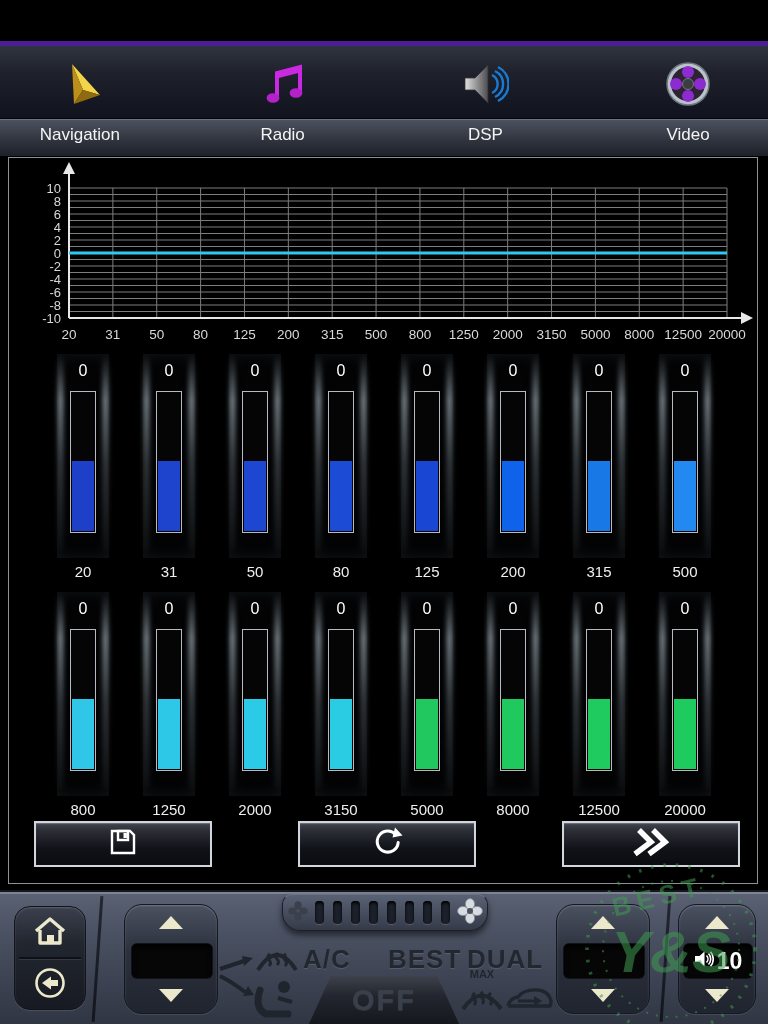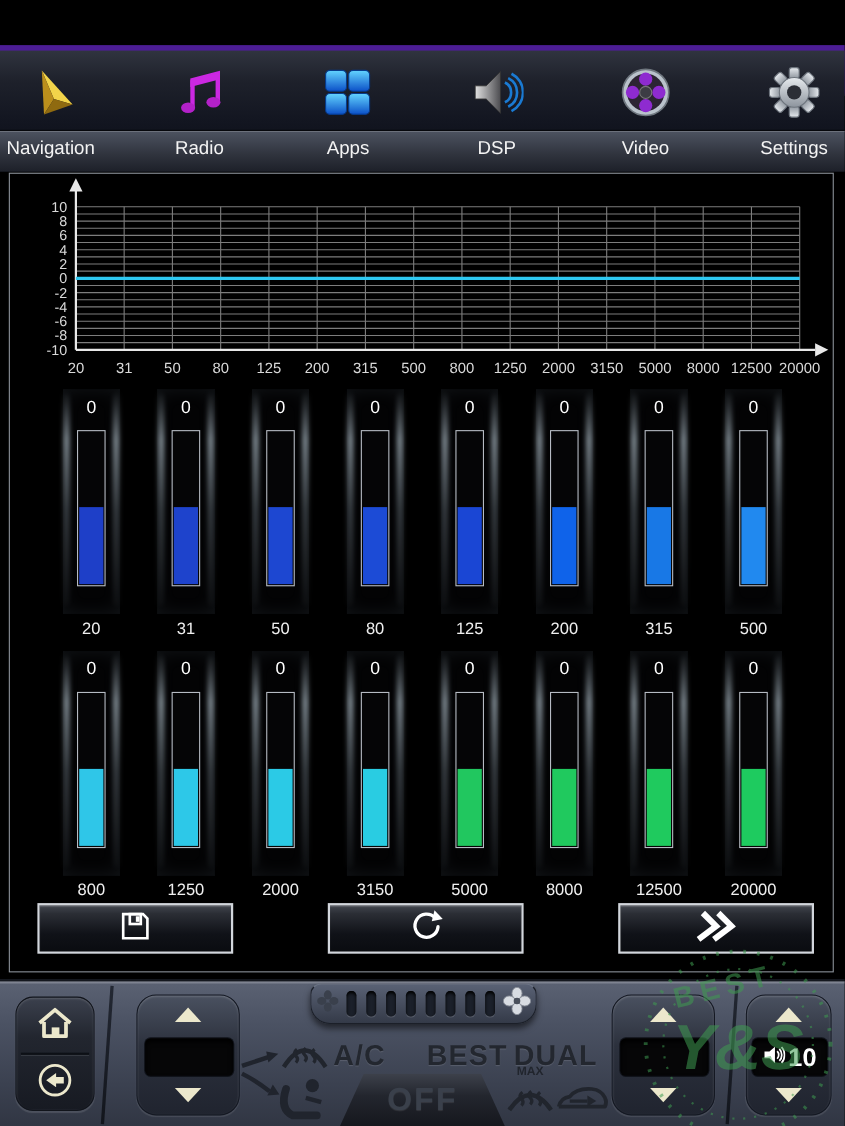--- a/index.html
+++ b/index.html
@@ -213,33 +213,20 @@
             <polygon points="16,13 43,6 43,12 16,19" fill="#cb28e2"></polygon>
             <ellipse cx="14" cy="38" rx="6.4" ry="4.8" fill="#b321c9"></ellipse>
             <ellipse cx="37" cy="33" rx="6.4" ry="4.8" fill="#b321c9"></ellipse>
           </svg>
       </span>
       <span class="nav-label">Radio</span>
     </div>
     <div class="nav-item">
       <span class="nav-icon">
         <svg width="48" height="48">
-            <g fill="url(#bluegrad)" stroke="#073a8a" stroke-width="1">
-              <rect x="4" y="4" width="19" height="19" rx="4"></rect>
-              <rect x="25" y="4" width="19" height="19" rx="4"></rect>
-              <rect x="4" y="25" width="19" height="19" rx="4"></rect>
-              <rect x="25" y="25" width="19" height="19" rx="4"></rect>
-            </g>
-          </svg>
-      </span>
-      <span class="nav-label">Apps</span>
-    </div>
-    <div class="nav-item">
-      <span class="nav-icon">
-        <svg width="48" height="48">
             <polygon points="4,18 14,18 27,5 27,43 14,30 4,30" fill="url(#spkgrad)" stroke="#333" stroke-width="0.8"></polygon>
             <g fill="none" stroke="#1a7ad2" stroke-width="2.4">
               <path d="M31 15 A 10 10 0 0 1 31 33"></path>
               <path d="M34 11 A 14.5 14.5 0 0 1 34 37"></path>
               <path d="M37 7 A 19 19 0 0 1 37 41"></path>
             </g>
           </svg>
       </span>
       <span class="nav-label">DSP</span>
     </div>
@@ -251,39 +238,20 @@
             <g fill="#8e2bd0">
               <circle cx="24" cy="12" r="6"></circle>
               <circle cx="36" cy="24" r="6"></circle>
               <circle cx="24" cy="36" r="6"></circle>
               <circle cx="12" cy="24" r="6"></circle>
             </g>
             <circle cx="24" cy="24" r="5.5" fill="#3c3c44" stroke="#777" stroke-width="1"></circle>
           </svg>
       </span>
       <span class="nav-label">Video</span>
-    </div>
-    <div class="nav-item">
-      <span class="nav-icon">
-        <svg width="48" height="48">
-            <g fill="url(#gearg)" stroke="#6d747d" stroke-width="1">
-              <rect x="19.5" y="1.5" width="9" height="10" rx="2.5"></rect>
-              <rect x="19.5" y="1.5" width="9" height="10" rx="2.5" transform="rotate(45 24 24)"></rect>
-              <rect x="19.5" y="1.5" width="9" height="10" rx="2.5" transform="rotate(90 24 24)"></rect>
-              <rect x="19.5" y="1.5" width="9" height="10" rx="2.5" transform="rotate(135 24 24)"></rect>
-              <rect x="19.5" y="1.5" width="9" height="10" rx="2.5" transform="rotate(180 24 24)"></rect>
-              <rect x="19.5" y="1.5" width="9" height="10" rx="2.5" transform="rotate(225 24 24)"></rect>
-              <rect x="19.5" y="1.5" width="9" height="10" rx="2.5" transform="rotate(270 24 24)"></rect>
-              <rect x="19.5" y="1.5" width="9" height="10" rx="2.5" transform="rotate(315 24 24)"></rect>
-              <circle cx="24" cy="24" r="13.5"></circle>
-            </g>
-            <circle cx="24" cy="24" r="6.5" fill="#2b2e36"></circle>
-          </svg>
-      </span>
-      <span class="nav-label">Settings</span>
     </div>
   </div>
 </div>
 
 <div class="eq-panel">
   <svg id="eq-graph" width="750" height="190">
       <line x1="60" y1="30" x2="718" y2="30" stroke="#7d7d7d" stroke-width="1"></line>
       <line x1="60" y1="36.5" x2="718" y2="36.5" stroke="#7d7d7d" stroke-width="1"></line>
       <line x1="60" y1="43" x2="718" y2="43" stroke="#7d7d7d" stroke-width="1"></line>
       <line x1="60" y1="49.5" x2="718" y2="49.5" stroke="#7d7d7d" stroke-width="1"></line>

